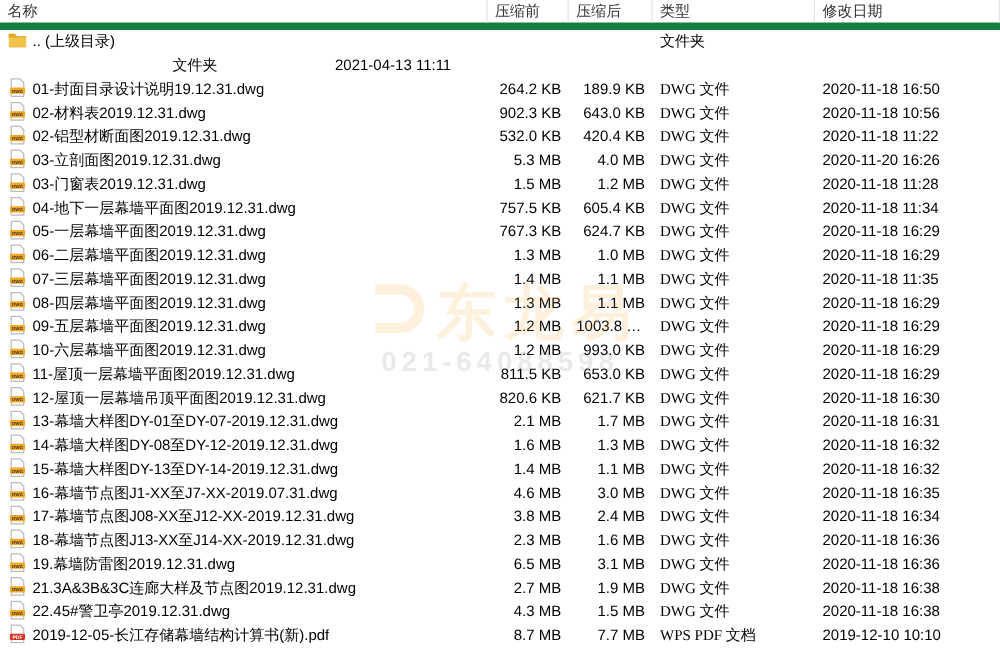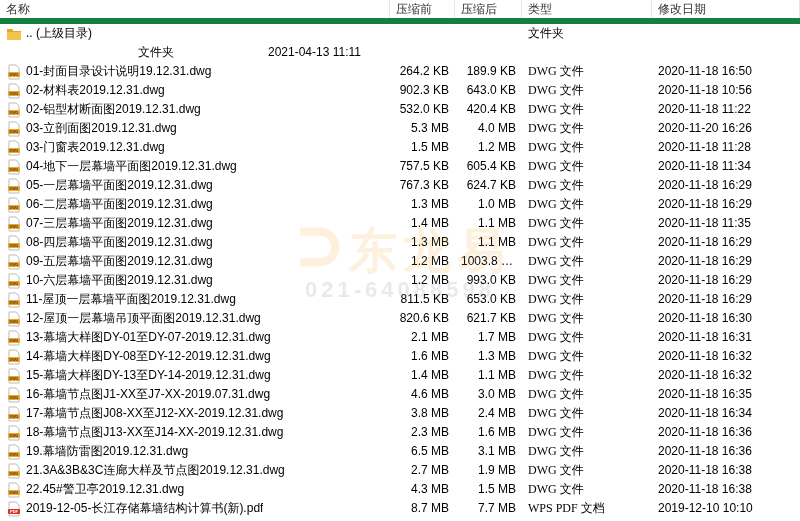--- a/index.html
+++ b/index.html
@@ -37,21 +37,21 @@
   .col-date  { flex: 1; }
   .rows { }
   .row {
     display: flex;
     align-items: center;
     height: 19px;
     line-height: 19px;
     white-space: nowrap;
   }
   .cell { padding: 0 6px; overflow: hidden; text-overflow: ellipsis; }
-  .cell.name  { width: 390px; display: flex; align-items: center; gap: 4px; }
+  .cell.name  { width: 390px; display: flex; gap: 4px; }
   .cell.csize { width: 65px;  text-align: right; }
   .cell.usize { width: 67px;  text-align: right; }
   .cell.type  { width: 130px; font-family: Liberation Serif, serif; }
   .cell.date  { flex: 1; }
   .icon { width: 16px; height: 16px; flex: 0 0 16px; display: inline-block; }
   .icon-folder svg, .icon-dwg svg, .icon-pdf svg { width:16px; height:16px; display:block; }
   .name-text { overflow: hidden; text-overflow: ellipsis; }
   .watermark {
     position: absolute;
     left: 50%; top: 50%;

